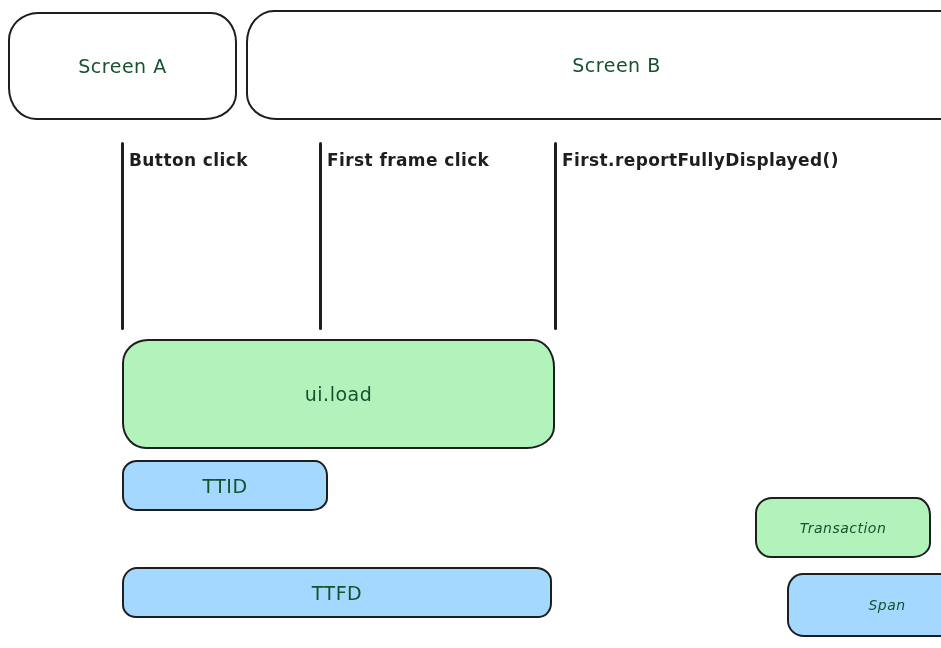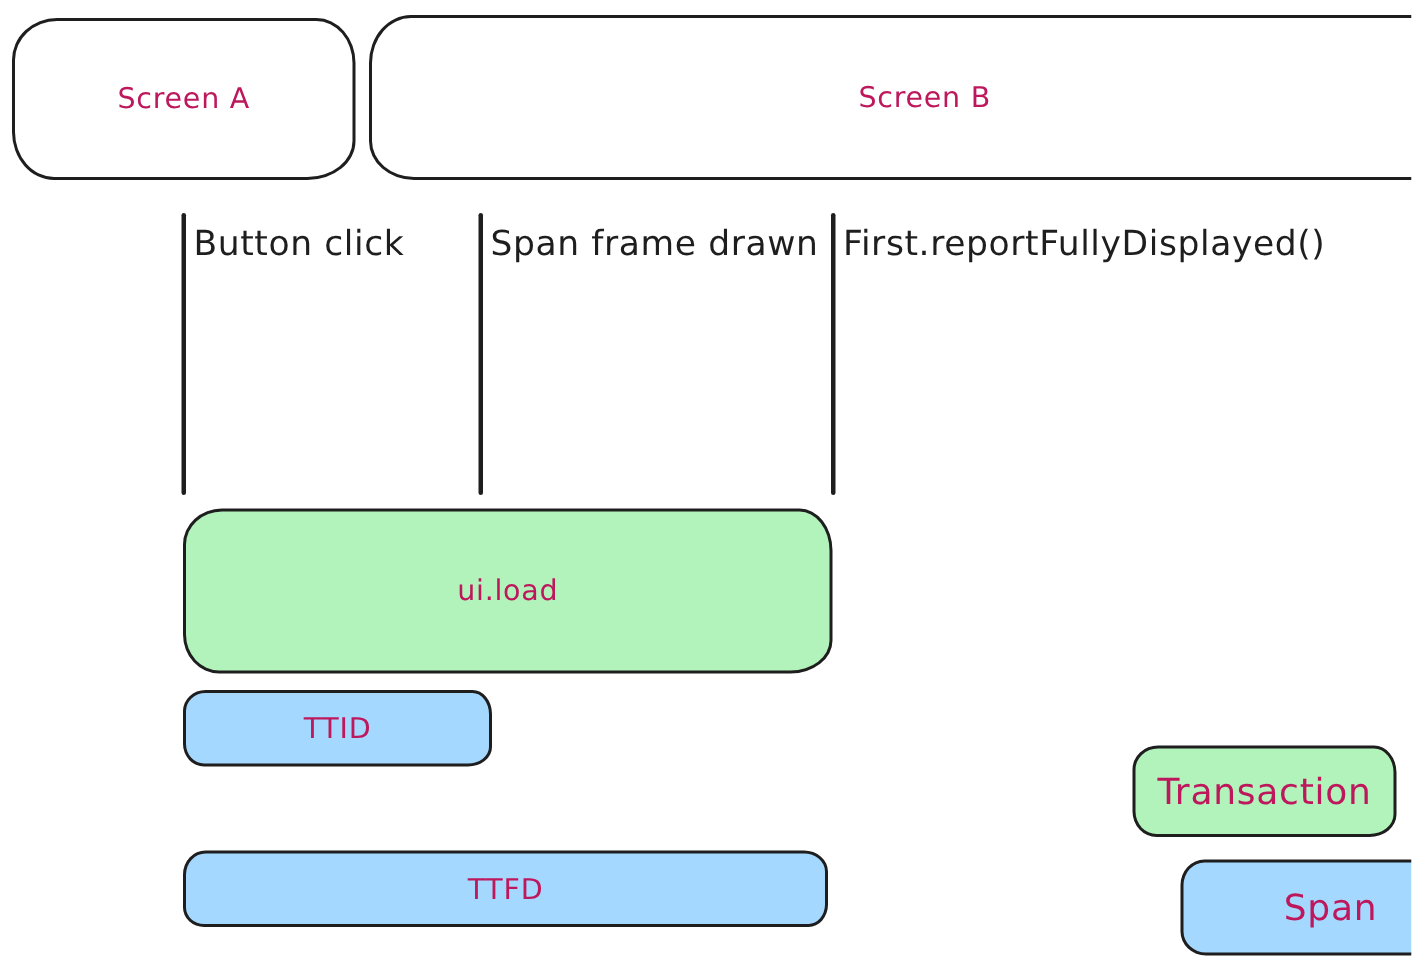--- a/index.html
+++ b/index.html
@@ -20,21 +20,21 @@
     position: absolute;
     border: 2.5px solid #1e1e1e;
     background: transparent;
     display: flex;
     align-items: center;
     justify-content: center;
   }
   .box .label {
     font-size: 19px;
     letter-spacing: 0.5px;
-    color: #be185d;
+    color: #14532d;
     white-space: nowrap;
   }
   
   .screen-a {
     left: 8px; top: 12px; width: 229px; height: 108px;
     border-radius: 30px 26px 32px 28px / 28px 30px 26px 32px;
   }
   .screen-b {
     left: 246px; top: 10px; width: 741px; height: 110px;
     border-radius: 28px 32px 26px 30px / 32px 28px 30px 26px;
@@ -48,23 +48,24 @@
   .event-line {
     position: absolute;
     left: 0; top: 0;
     width: 3px; height: 100%;
     background: #1e1e1e;
     border-radius: 2px;
   }
   .event-label {
     position: absolute;
     left: 8px; top: 8px;
-    font-size: 23px;
+    font-size: 17px;
     letter-spacing: 0.4px;
     white-space: nowrap;
+    font-weight: bold;
   }
   .event-1 { left: 121px; }
   .event-2 { left: 319px; }
   .event-3 { left: 554px; }
   
   .bar-uiload {
     left: 122px; top: 339px; width: 433px; height: 110px;
     border-radius: 26px 22px 28px 24px / 24px 28px 22px 26px;
   }
   .bar-ttid {
@@ -78,41 +79,41 @@
   }
   
   .legend-transaction {
     left: 755px; top: 497px; width: 176px; height: 61px;
     border-radius: 17px 15px 18px 16px / 16px 18px 15px 17px;
   }
   .legend-span {
     left: 787px; top: 573px; width: 200px; height: 64px;
     border-radius: 16px 18px 15px 17px / 17px 15px 18px 16px;
   }
-  .legend-transaction .label, .legend-span .label { font-size: 24px; }
+  .legend-transaction .label, .legend-span .label { font-size: 14px; font-style: italic; }
 </style>
 </head>
 <body>
 
 <div class="canvas">
 
   <div class="box screen-a">
     <span class="label">Screen A</span>
   </div>
   <div class="box screen-b">
     <span class="label">Screen B</span>
   </div>
 
   <div class="event event-1">
     <div class="event-line"></div>
     <span class="event-label">Button click</span>
   </div>
   <div class="event event-2">
     <div class="event-line"></div>
-    <span class="event-label">Span frame drawn</span>
+    <span class="event-label">First frame click</span>
   </div>
   <div class="event event-3">
     <div class="event-line"></div>
     <span class="event-label">First.reportFullyDisplayed()</span>
   </div>
 
   <div class="box bar-uiload" style="background: rgb(178, 242, 187);">
     <span class="label">ui.load</span>
   </div>
   <div class="box bar-ttid" style="background: rgb(165, 216, 255);">

